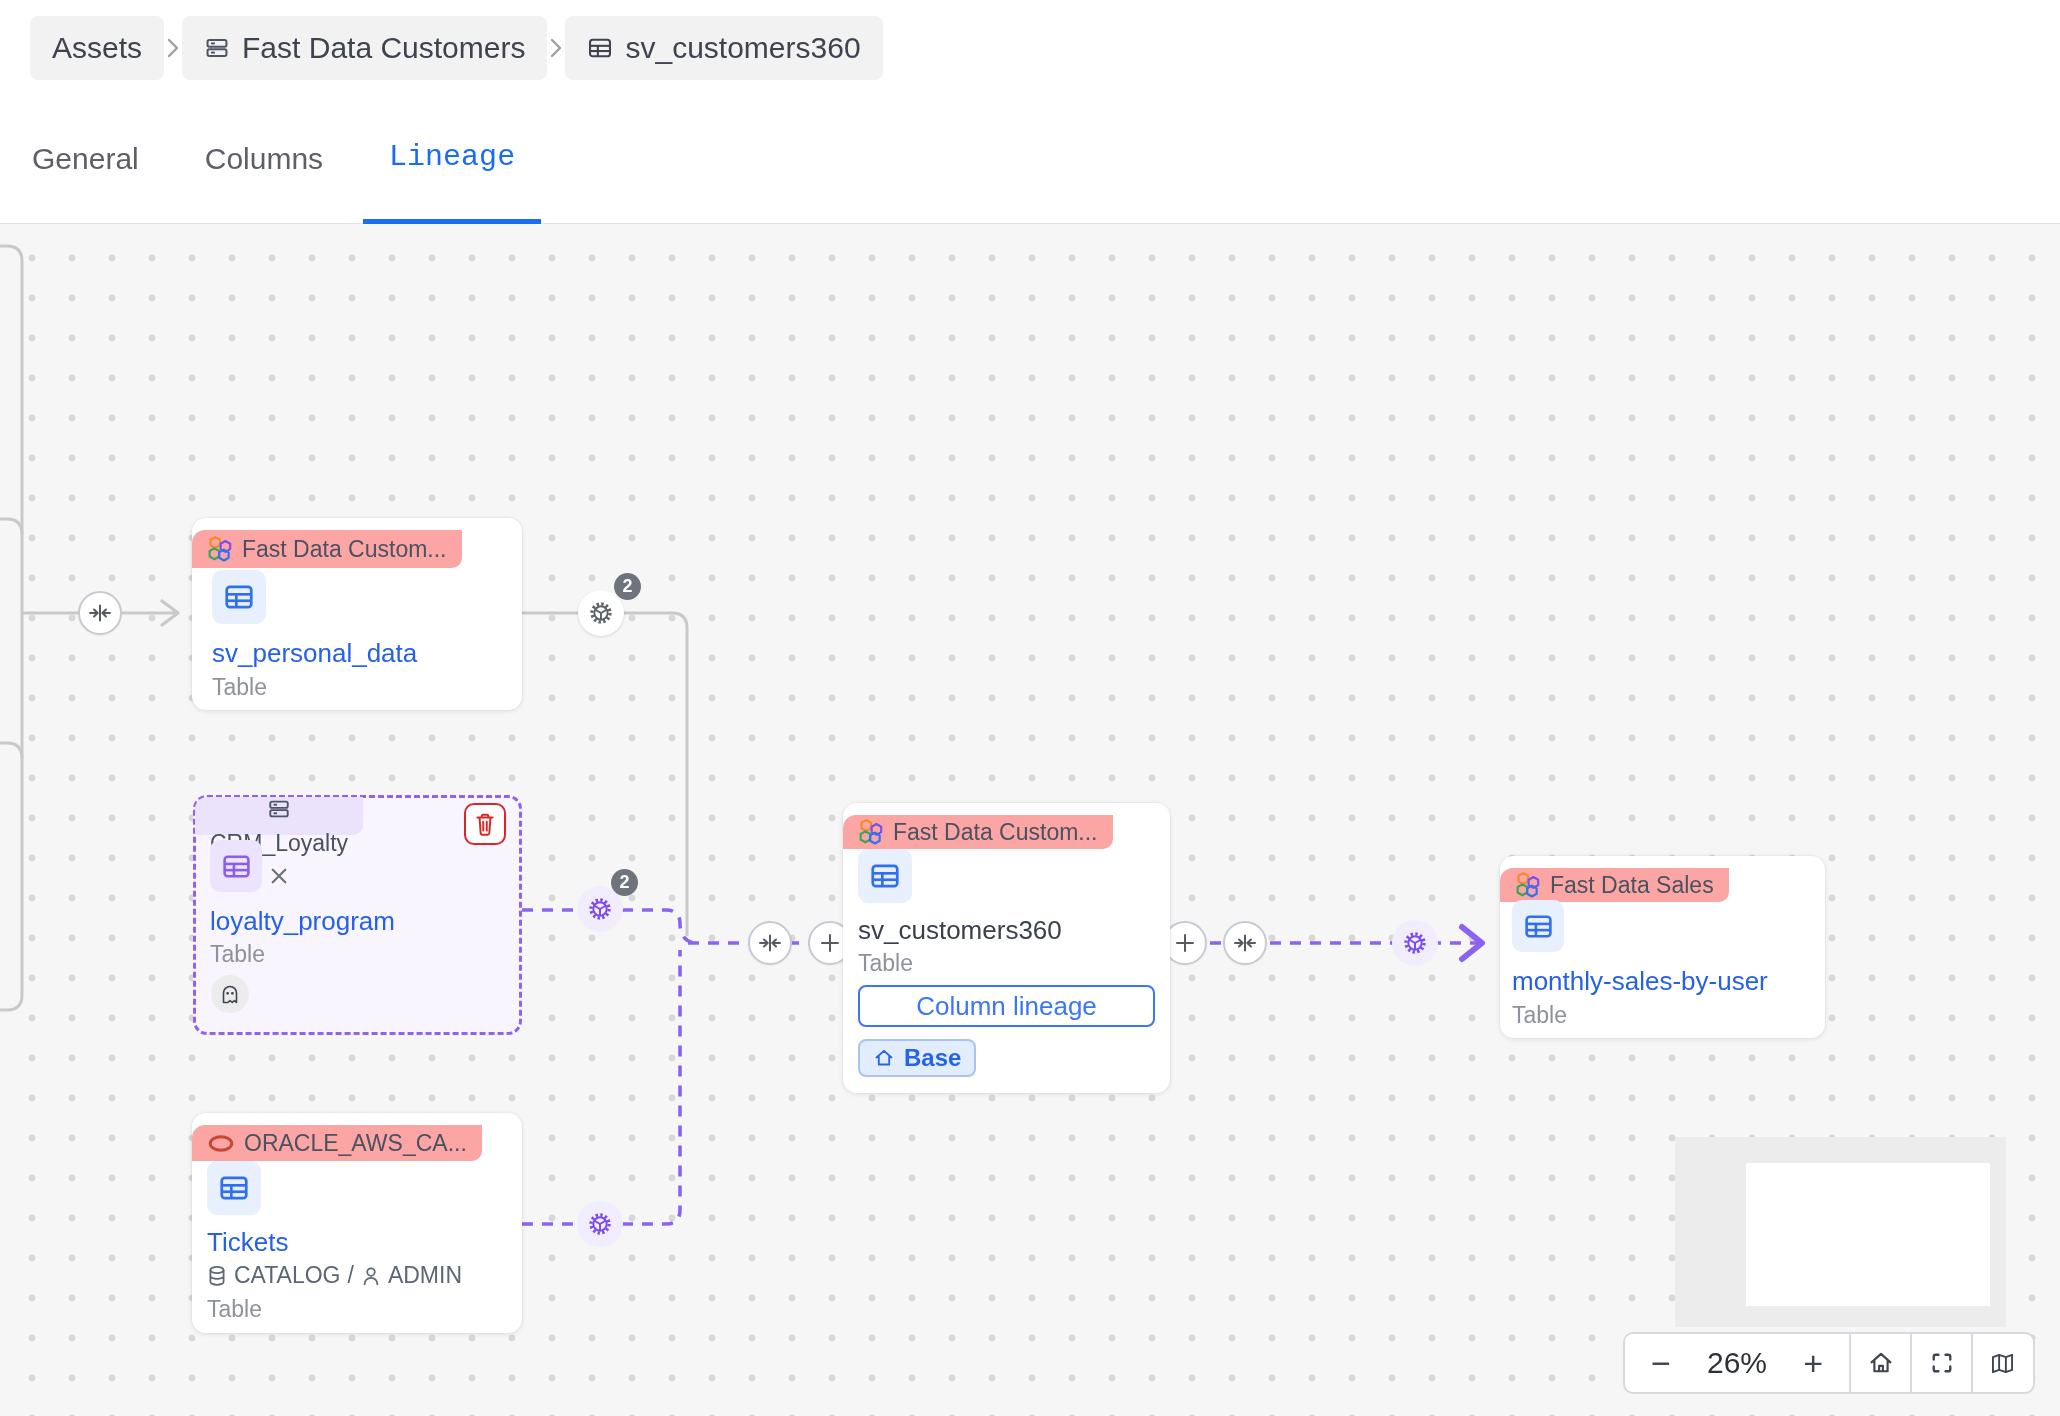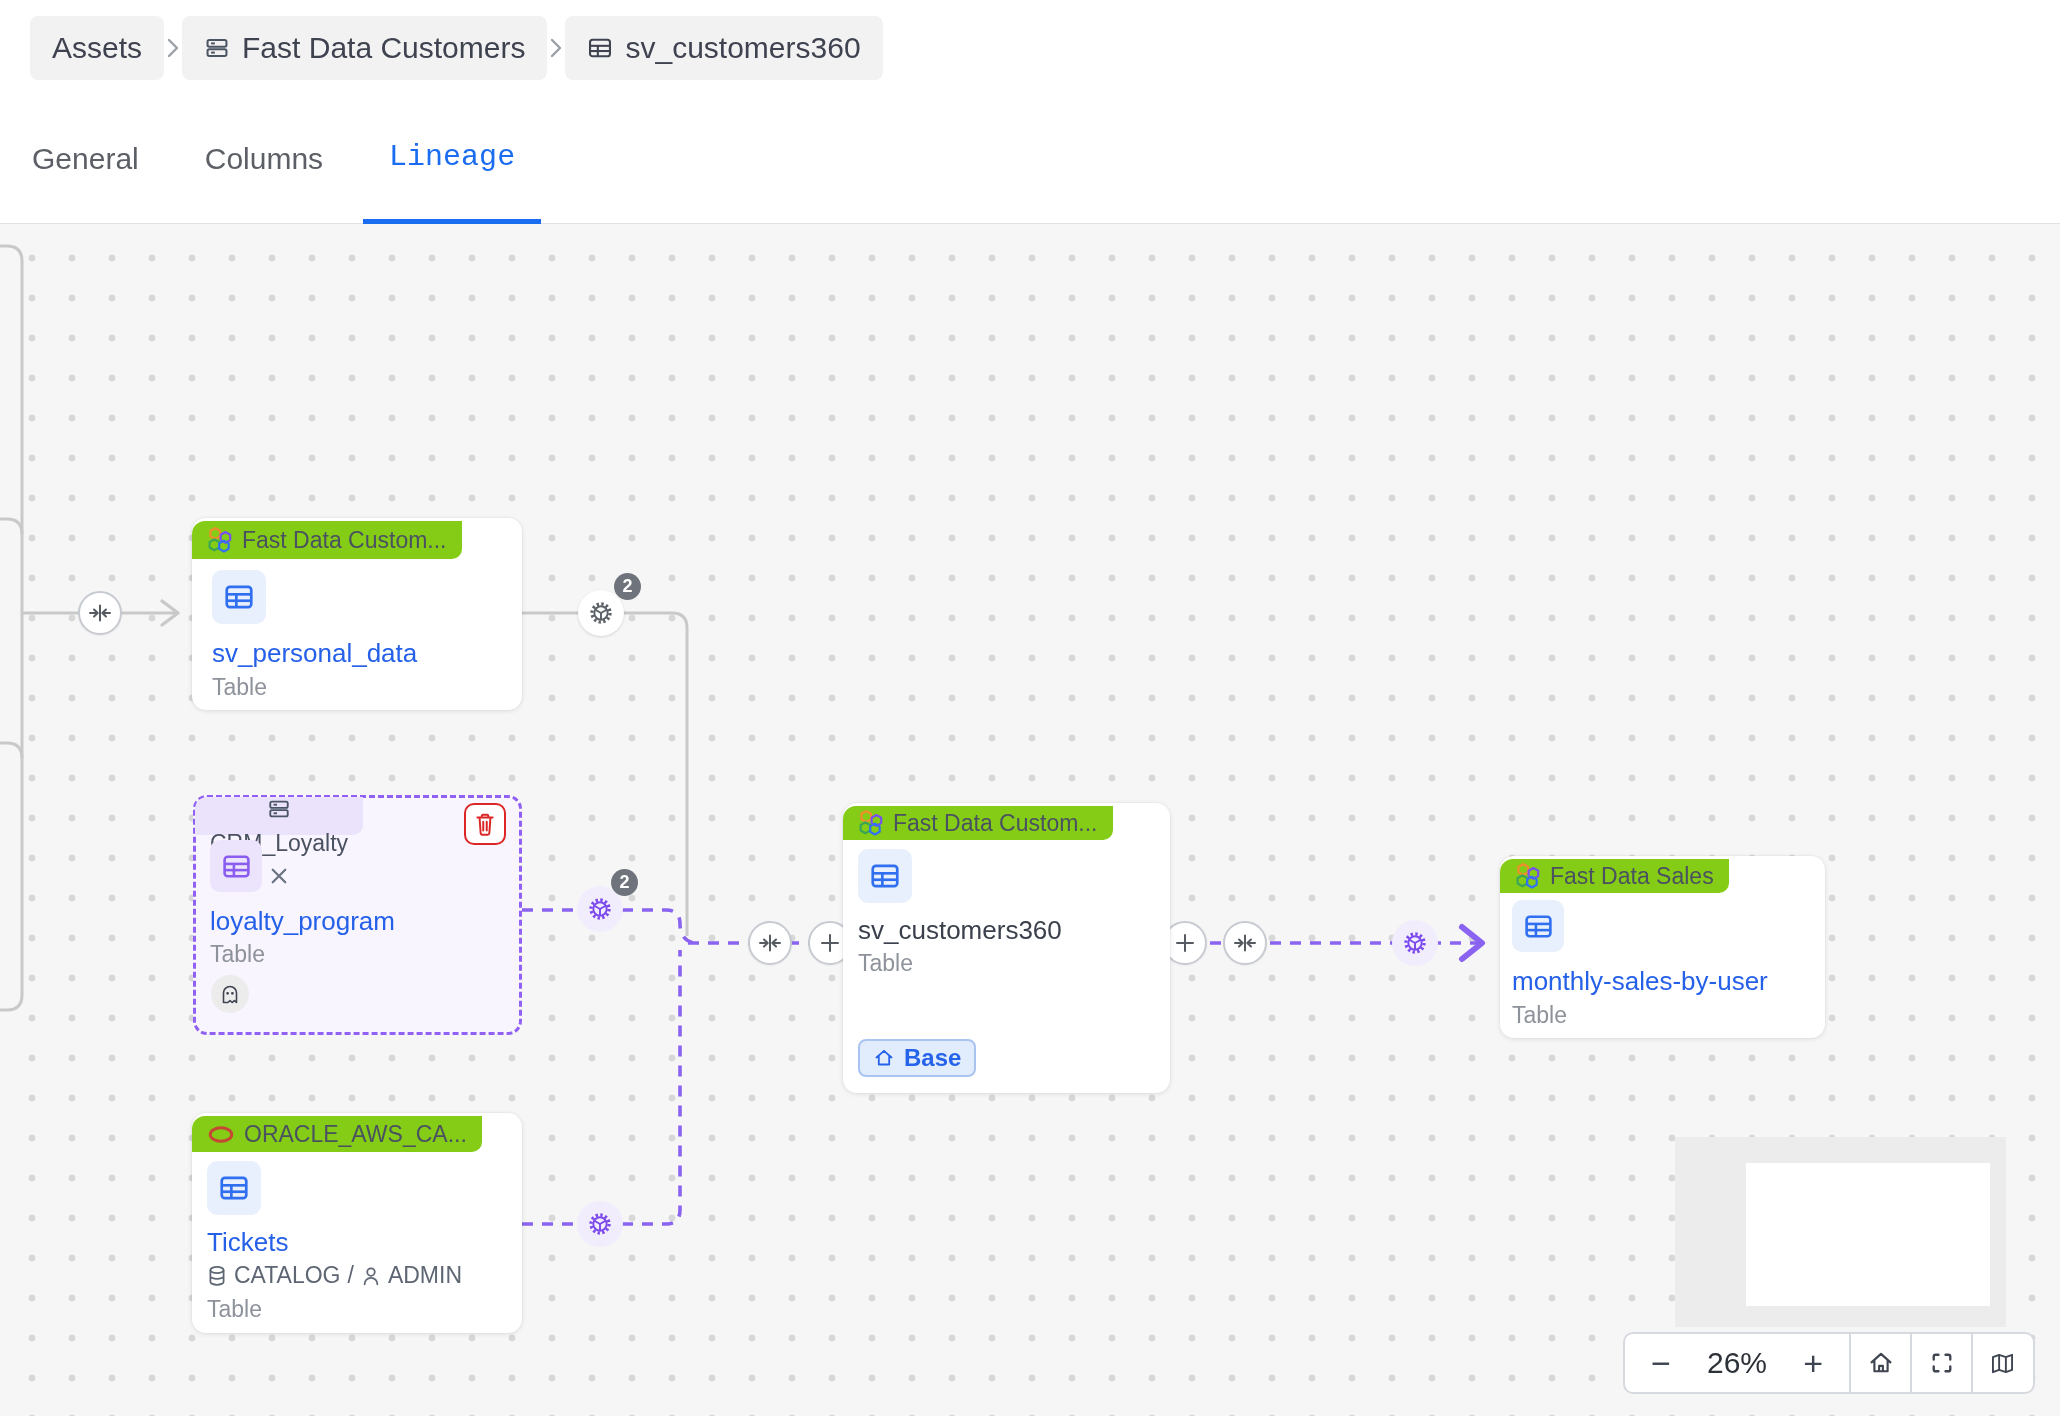--- a/index.html
+++ b/index.html
@@ -27,22 +27,22 @@
   
   .canvas { position:relative; width:2060px; height:1192px; background-color:#f6f6f6;
     background-image:radial-gradient(circle, #d8d8d8 3.2px, transparent 3.8px);
     background-size:40px 40px; background-position:12px 14px; overflow:hidden; }
   .edges { position:absolute; left:0; top:0; }
 
   
   .node { position:absolute; background:#fff; border-radius:14px;
     box-shadow:0 1px 5px rgba(15,23,42,.10), 0 0 0 1px rgba(15,23,42,.02); }
   .node.selected { background:#f8f5ff; border:3px dashed #9061f2; box-shadow:none; }
-  .chip { position:absolute; top:3px; left:0; display:inline-flex; align-items:center; gap:9px;
-    padding:0 15px; background:#84cc16; border-radius:13px 0 10px 0; font-size:23px; color:#4a5160; white-space:nowrap; }
+  .chip { position:absolute; top:12px; left:0; display:inline-flex; align-items:center; gap:9px;
+    padding:0 15px; background:#fca5a5; border-radius:13px 0 10px 0; font-size:23px; color:#4a5160; white-space:nowrap; }
   .node.selected .chip { background:#ebe2fc; top:-1px; left:-1px; border-radius:12px 0 10px 0;flex-direction:column; }
   .tile { position:absolute; display:flex; align-items:center; justify-content:center;
     border-radius:10px; background:#e8effd; color:#2f6ff0; }
   .tile.purple { background:#ece4fc; color:#8a5cf0; }
   .ntitle { position:absolute; font-size:26px; color:#2560e8; cursor:pointer; white-space:nowrap; }
   .ntitle.current { color:#3a404c; cursor:default; }
   .ntype { position:absolute; font-size:23px; color:#8d929b; }
   .meta { position:absolute; display:flex; align-items:center; gap:7px; font-size:23px; color:#5d6672; }
   .cl-btn { position:absolute; height:42px; background:#fff; border:2px solid #3b76f6; border-radius:8px;
     color:#3b76f6; font-size:26px; display:flex; align-items:center; justify-content:center; cursor:pointer; }
@@ -329,20 +329,21 @@
       <div class="tile" style="left:15px; top:46px; width:54px; height:54px;">
         <svg width="32" height="32" viewBox="0 0 30 30" fill="none" stroke="currentColor" stroke-width="2.5">
           <rect x="3.5" y="5.5" width="23" height="19" rx="3"></rect>
           <line x1="3.5" y1="12.5" x2="26.5" y2="12.5"></line>
             <line x1="3.5" y1="18.5" x2="26.5" y2="18.5"></line>
           <line x1="12.5" y1="12.5" x2="12.5" y2="24.5"></line>
         </svg>
       </div>
       <span class="ntitle current" style="left:15px; top:112px;">sv_customers360</span>
       <span class="ntype" style="left:15px; top:147px;">Table</span>
+      <div class="cl-btn" style="left:15px; top:182px; width:297px;">Column lineage</div>
       <div class="base-badge" style="left:15px; top:236px;">
         <span>
           <svg width="22" height="22" viewBox="0 0 22 22" fill="none" stroke="#2563eb" stroke-width="1.8" stroke-linecap="round" stroke-linejoin="round">
             <path d="M3.5 10.5 L11 3.8 L18.5 10.5 M5.8 8.8 V17.5 H16.2 V8.8"></path>
           </svg>
         </span>
         <span>Base</span>
       </div>
     </div>
 

